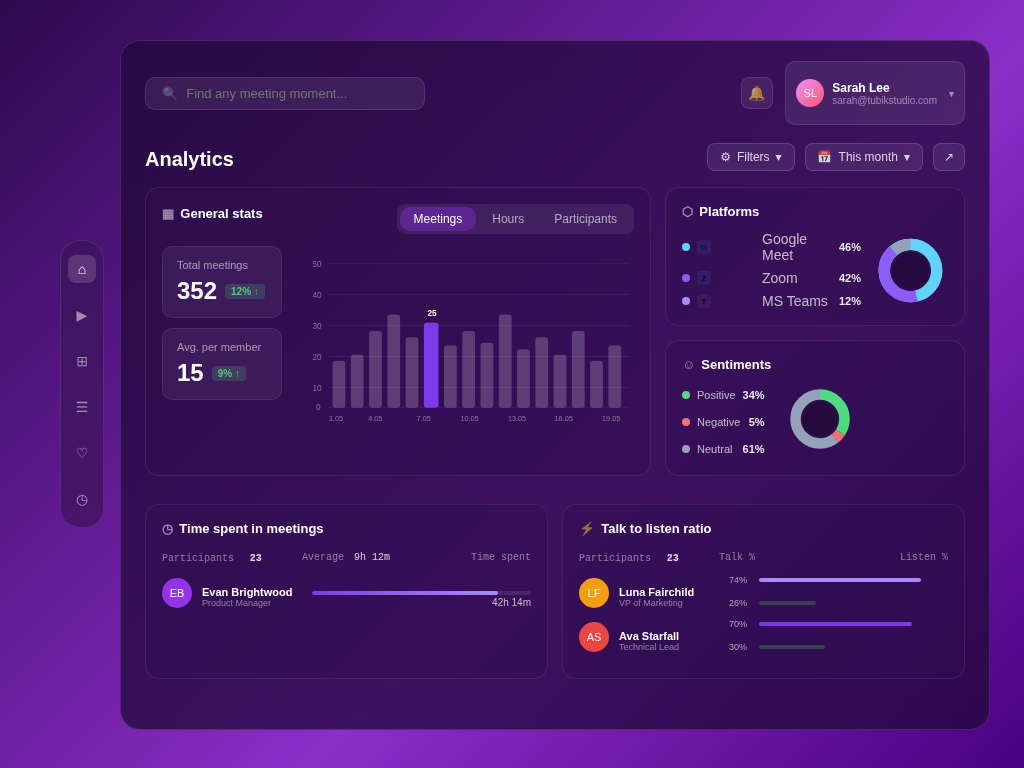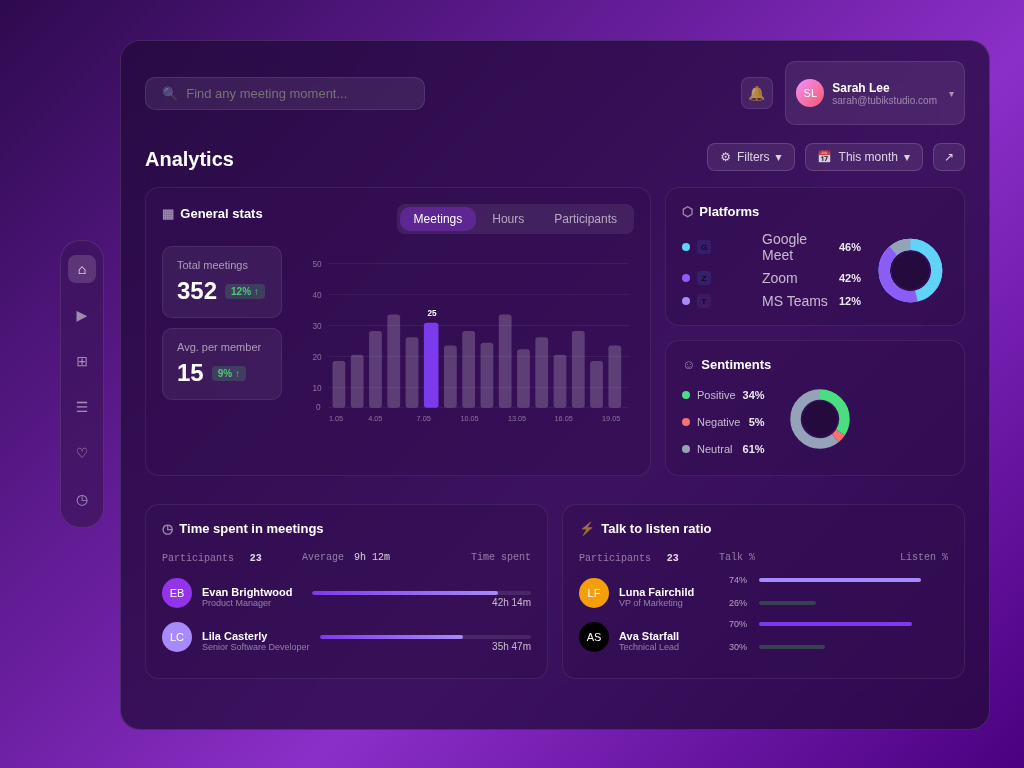--- a/index.html
+++ b/index.html
@@ -450,33 +450,20 @@
           <div class="person-name">Evan Brightwood</div>
           <div class="person-role">Product Manager</div>
         </div>
         <div class="bar-wrap">
           <div class="bar-track">
             <div class="bar-fill" style="width:85%;background:linear-gradient(90deg,#7c3aed,#a78bfa)"></div>
           </div>
           <div class="bar-value">42h 14m</div>
         </div>
       </div>
-      <div class="person-row">
-        <div class="person-avatar" style="background:#a78bfa">LC</div>
-        <div class="person-info">
-          <div class="person-name">Lila Casterly</div>
-          <div class="person-role">Senior Software Developer</div>
-        </div>
-        <div class="bar-wrap">
-          <div class="bar-track">
-            <div class="bar-fill" style="width:68%;background:linear-gradient(90deg,#7c3aed,#a78bfa)"></div>
-          </div>
-          <div class="bar-value">35h 47m</div>
-        </div>
-      </div>
     </div>
 
     <div class="card talk-card">
       <div class="card-title">
         <span class="card-title-icon">⚡</span>
         <span>Talk to listen ratio</span>
       </div>
       <div class="header-cols">
         <div class="spacer-left">
           <span style="color:rgba(255,255,255,0.45);font-size:10px">Participants</span>
@@ -500,21 +487,21 @@
             <div class="tl-bar" style="width:74%;background:#a78bfa"></div>
           </div>
           <div class="tl-row">
             <span class="tl-pct">26%</span>
             <div class="tl-bar" style="width:26%;background:#374151"></div>
           </div>
         </div>
       </div>
 
       <div class="person-row">
-        <div class="person-avatar" style="background:#000000">AS</div>
+        <div class="person-avatar" style="background:#ef4444">AS</div>
         <div class="person-info">
           <div class="person-name">Ava Starfall</div>
           <div class="person-role">Technical Lead</div>
         </div>
         <div class="tl-bars">
           <div class="tl-row">
             <span class="tl-pct">70%</span>
             <div class="tl-bar" style="width:70%;background:#7c3aed"></div>
           </div>
           <div class="tl-row">

